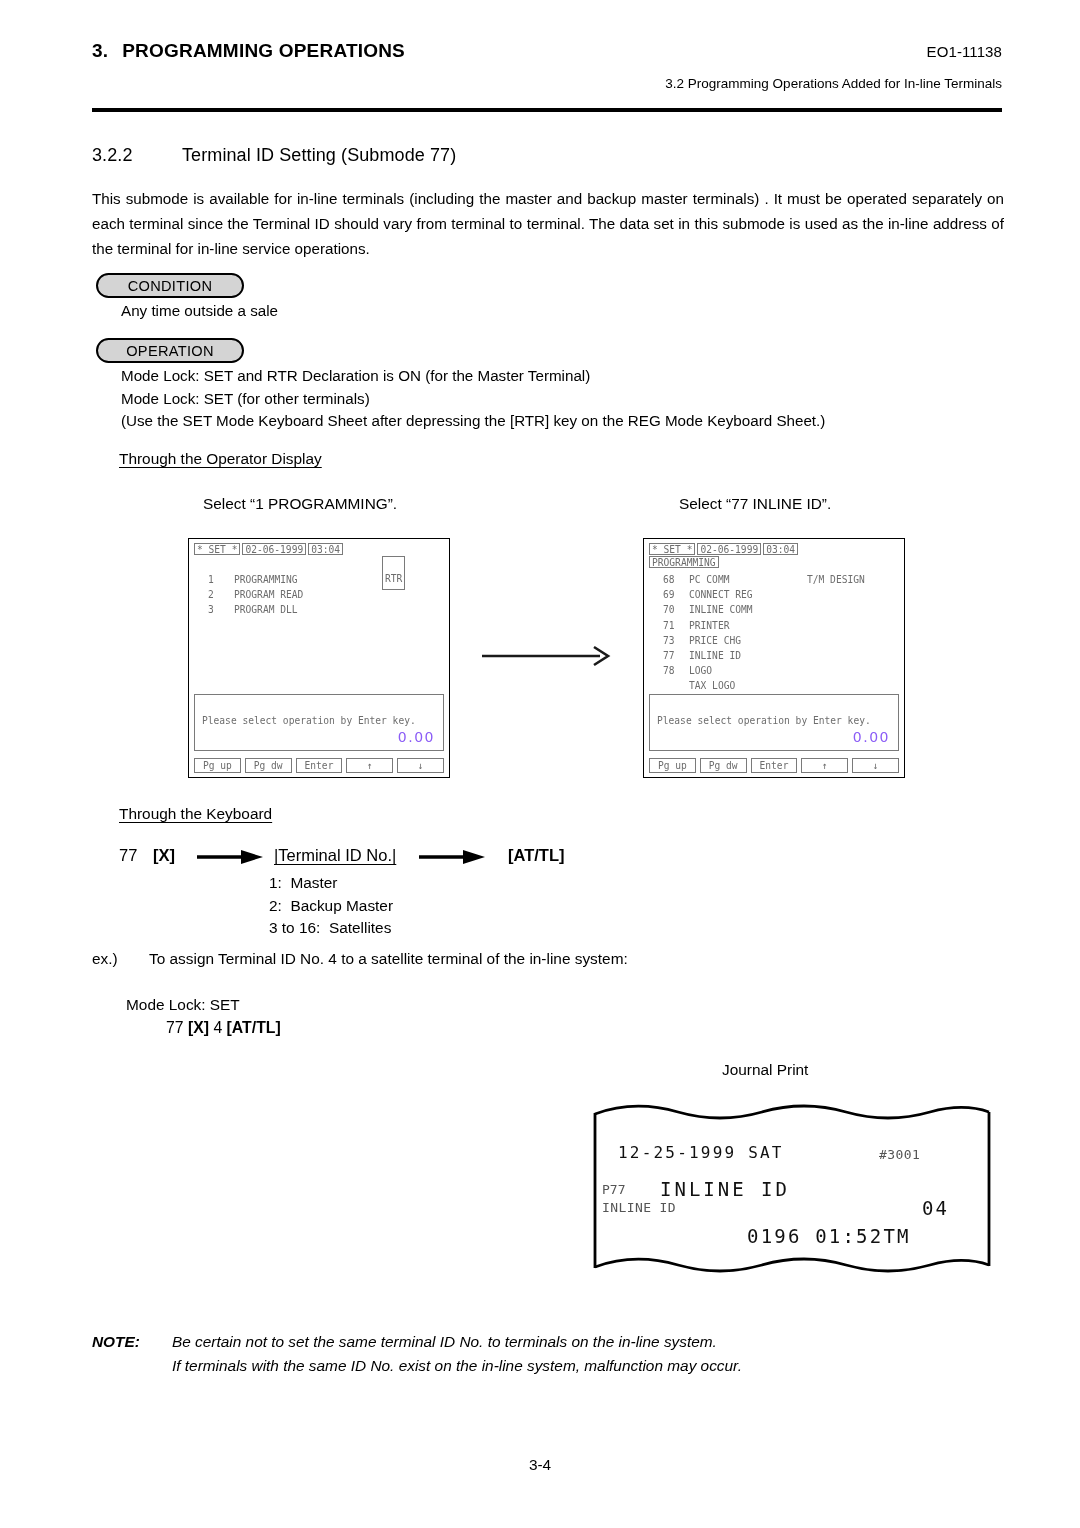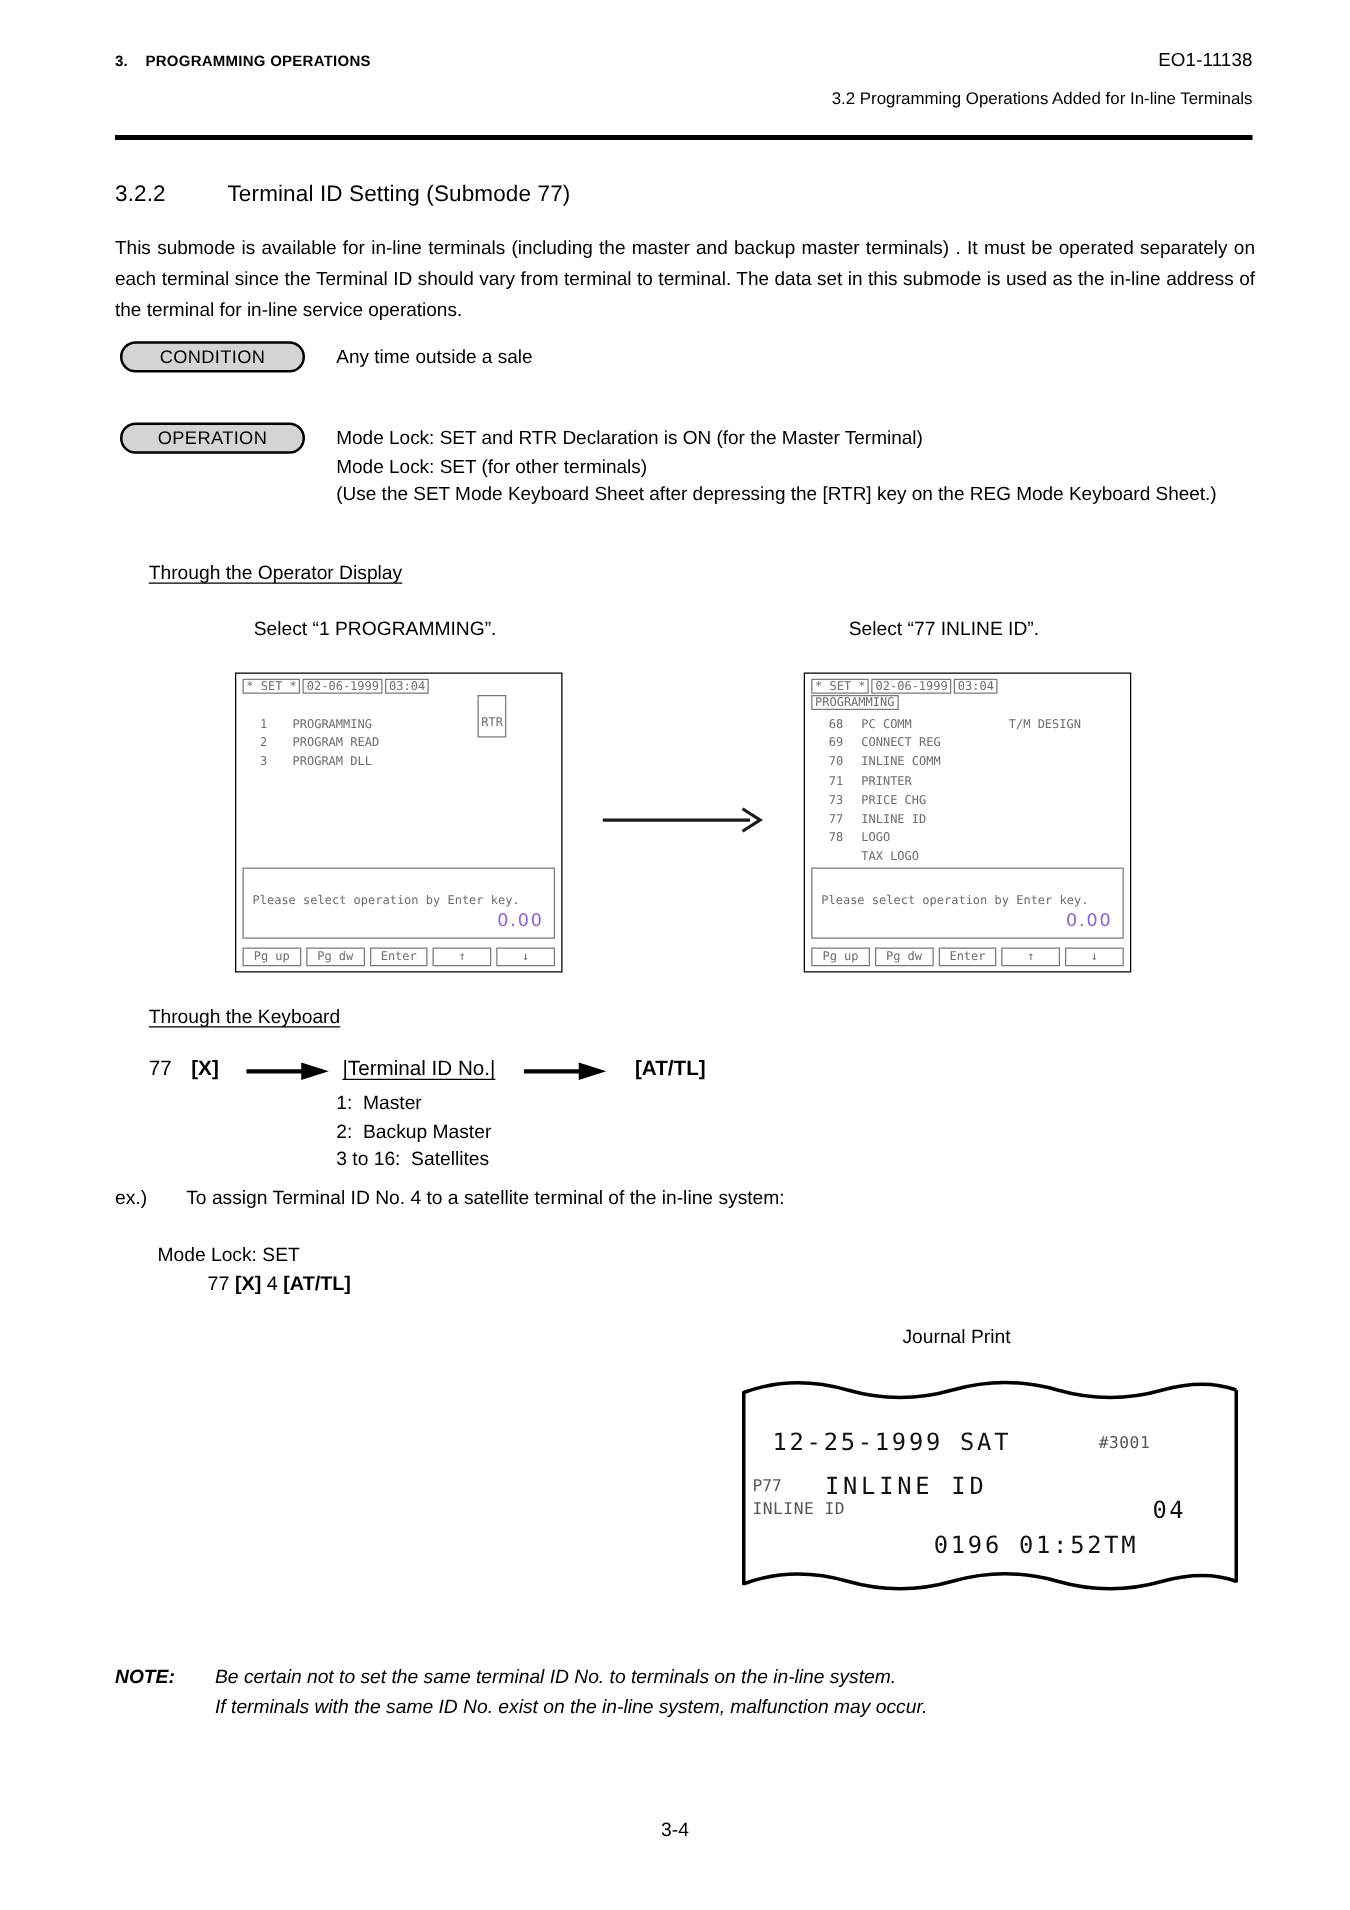--- a/index.html
+++ b/index.html
@@ -22,21 +22,21 @@
     left: 92px;
     top: 40px;
     width: 910px;
   }
   .hdr-row1 {
     display: flex;
     justify-content: space-between;
     align-items: baseline;
   }
   .hdr-chapter {
-    font-size: 12px;
+    font-size: 19px;
     font-weight: bold;
     letter-spacing: .2px;
   }
   .hdr-chapter .num { margin-right: 14px; }
   .hdr-doc {
     font-size: 15px;
     letter-spacing: .1px;
   }
   .hdr-row2 {
     margin-top: 14px;
@@ -73,20 +73,21 @@
     line-height: 25px;
     text-align: justify;
   }
 
   
   .badge-row {
     position: absolute;
     left: 96px;
     display: flex;
     align-items: flex-start;
+    flex-direction: column;
   }
   .badge-row.cond { top: 273px; }
   .badge-row.oper { top: 338px; }
   .badge {
     width: 148px;
     height: 25px;
     border: 2.3px solid #000;
     border-radius: 14px;
     background: #d4d4d4;
     display: flex;
@@ -308,21 +309,21 @@
   }
   .receipt svg { display: block; }
   .receipt-body {
     position: absolute;
     left: 0; top: 0;
     width: 400px; height: 180px;
     font-family: "DejaVu Sans Mono", monospace;
     color: #111;
   }
   .r-line { position: absolute; white-space: pre; }
-  .r-date   { left: 26px;  top: 43px;  font-size: 19px; letter-spacing: 2.2px; }
+  .r-date   { left: 26px;  top: 43px;  font-size: 16px; letter-spacing: 2.2px; }
   .r-num    { left: 287px; top: 47px;  font-size: 13px; color: #555; letter-spacing: .4px; }
   .r-p77    { left: 10px;  top: 82px;  font-size: 13px; color: #555; }
   .r-title  { left: 68px;  top: 78px;  font-size: 19px; letter-spacing: 3px; }
   .r-sub    { left: 10px;  top: 100px; font-size: 13px; color: #555; letter-spacing: .4px; }
   .r-val    { left: 330px; top: 97px;  font-size: 19px; letter-spacing: 2px; }
   .r-foot   { left: 155px; top: 125px; font-size: 19px; letter-spacing: 2.2px; }
 
   
   .note {
     position: absolute;

